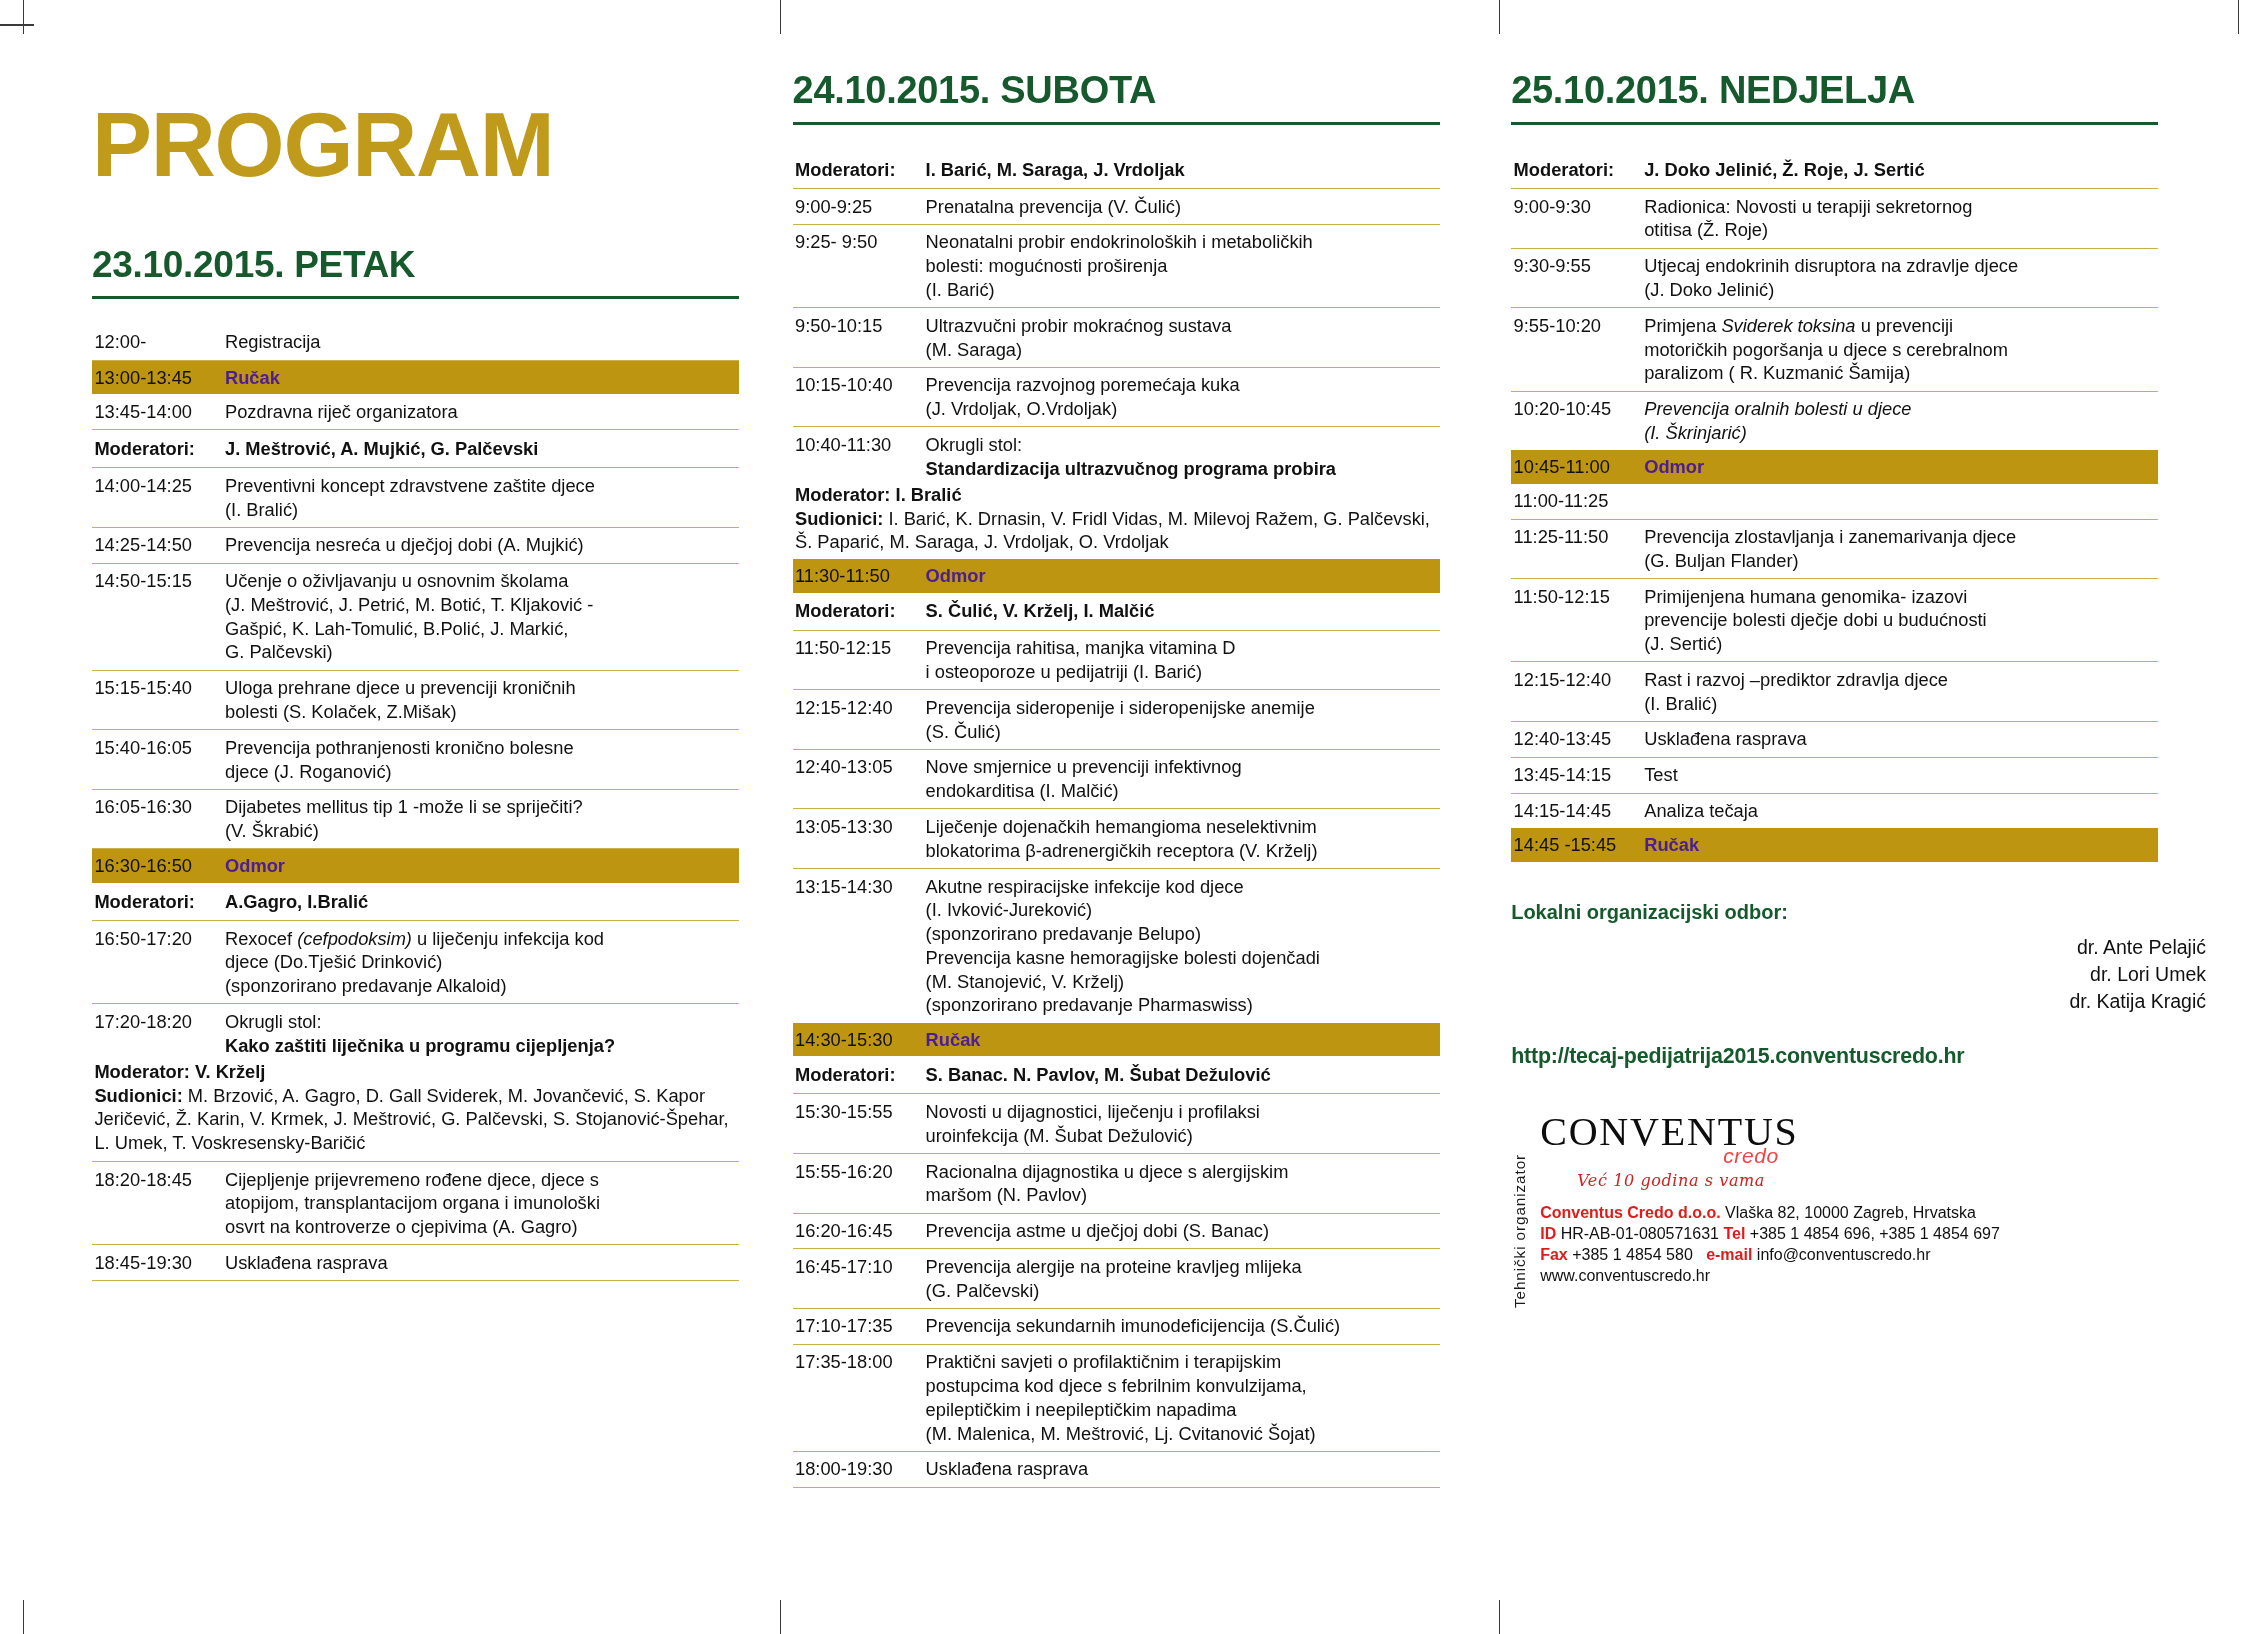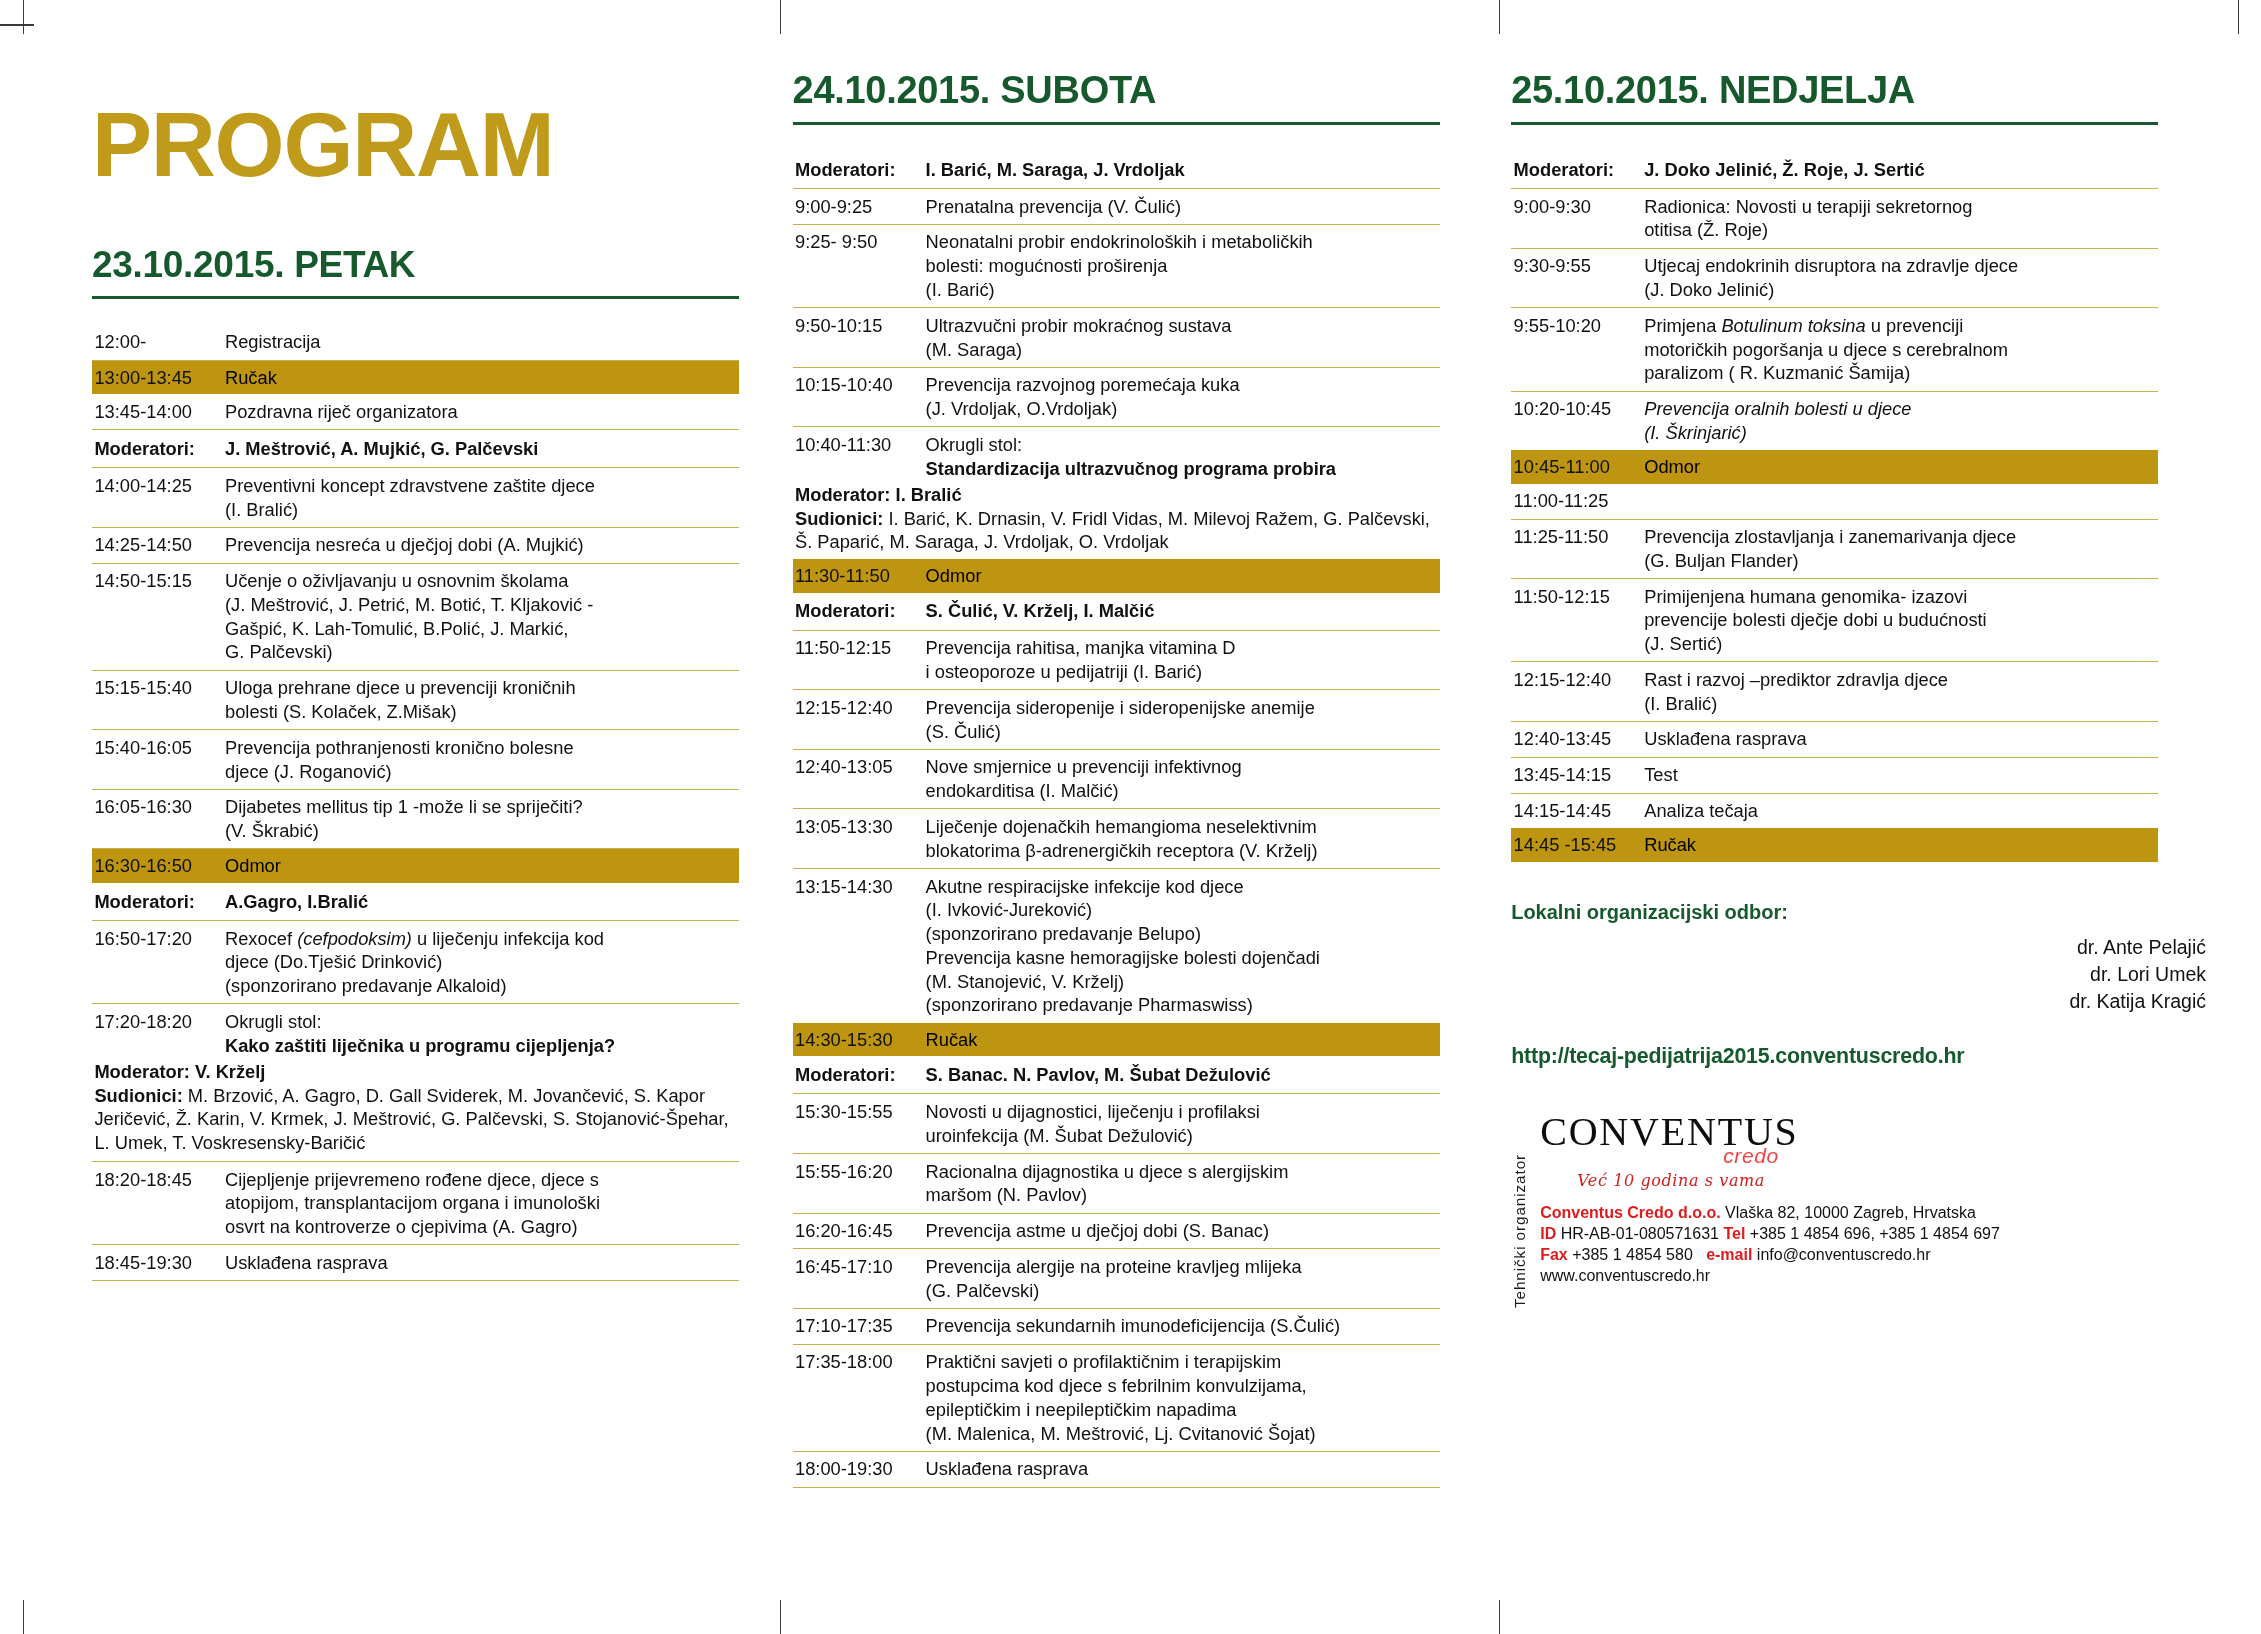--- a/index.html
+++ b/index.html
@@ -92,21 +92,21 @@
     border-bottom: 1.8px solid #C8B04A;
     padding: 6.7px 0 6.7px 0;
   }
   .row.mod .time, .row.mod .desc { font-weight: 700; }
   .row.highlight {
     background: #BD9510;
     border-bottom: none;
     padding: 4.9px 0 4.9px 0;
   }
   .row.highlight .time { color: #111; }
-  .row.highlight .desc { font-weight: 400; color: #000000; }
+  .row.highlight .desc { font-weight: 700; color: #4c1d95; }
 
   
   .freeblock {
     font-size: 18.3px;
     line-height: 1.30;
     color: #111;
     padding: 2.4px 0 1.2px 2.4px;
   }
   .freeblock.bordered { border-bottom: 1.8px solid #C8B04A; padding-bottom: 6.1px; }
   .freeblock b { font-weight: 700; }
@@ -486,21 +486,21 @@
         </div>
 
         <div class="row">
           <div class="time">9:30-9:55</div>
           <div class="desc" style="white-space:pre-line;">Utjecaj endokrinih disruptora na zdravlje djece
 (J. Doko Jelinić)</div>
         </div>
 
         <div class="row">
           <div class="time">9:55-10:20</div>
-          <div class="desc" style="white-space:pre-line;">Primjena <span class="ital">Botulinum toksina</span> u prevenciji
+          <div class="desc" style="white-space:pre-line;">Primjena <span class="ital">Sviderek toksina</span> u prevenciji
 motoričkih pogoršanja u djece s cerebralnom
 paralizom ( R. Kuzmanić Šamija)</div>
         </div>
 
         <div class="row" style="border-bottom:none;">
           <div class="time">10:20-10:45</div>
           <div class="desc" style="white-space:pre-line;font-style:italic;">Prevencija oralnih bolesti u djece
 (I. Škrinjarić)</div>
         </div>
 

